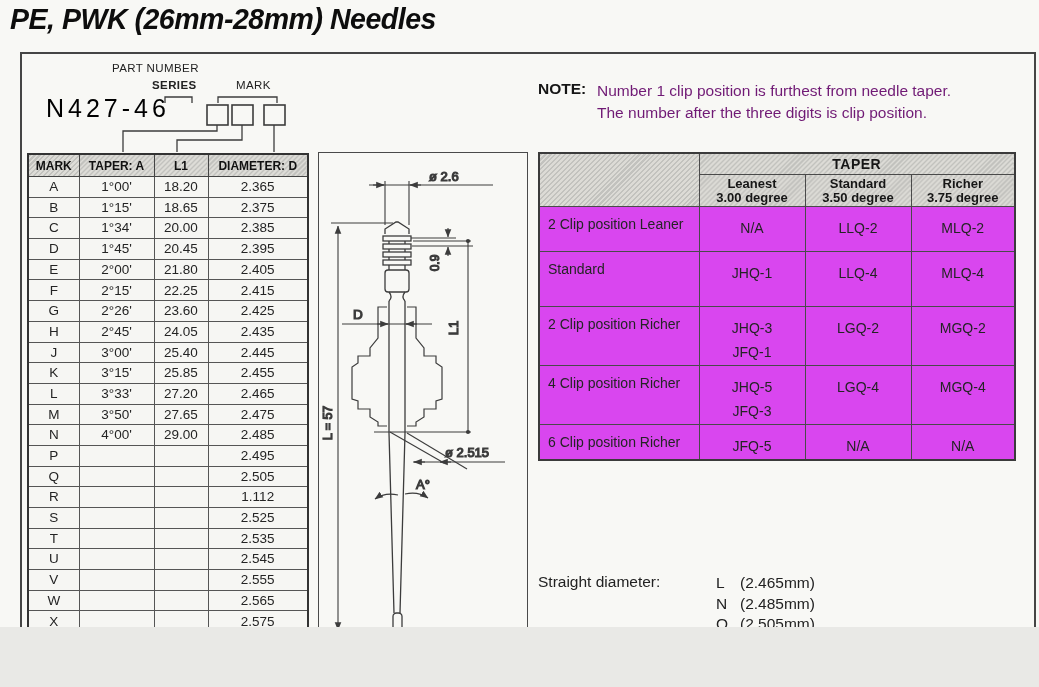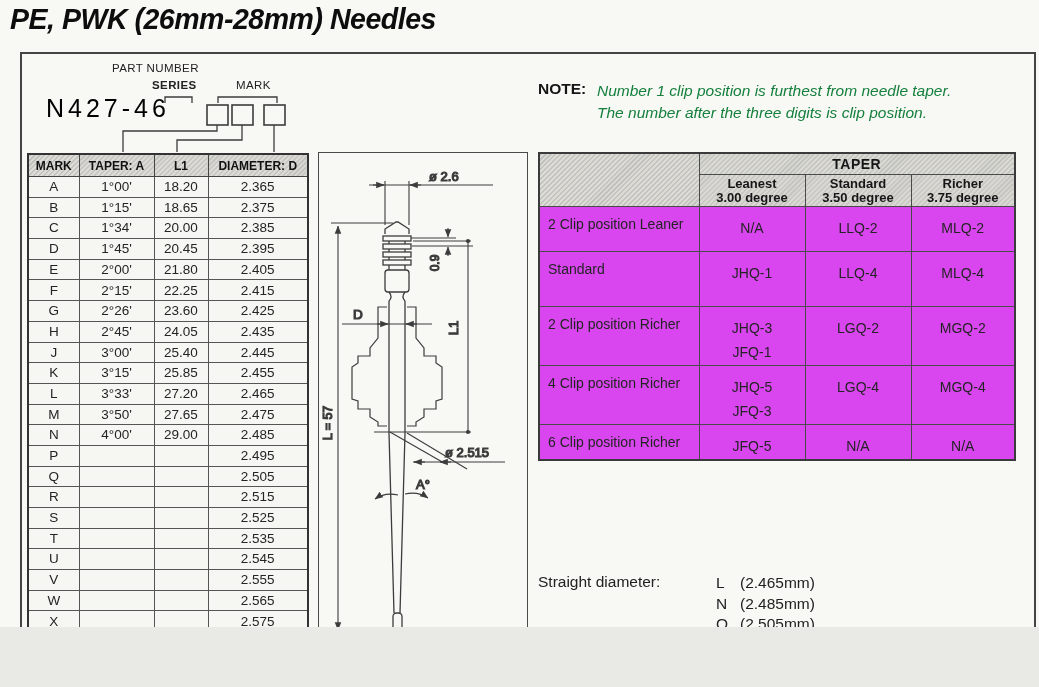--- a/index.html
+++ b/index.html
@@ -58,21 +58,21 @@
   }
   .drawing-box svg{display:block;}
   .dim-text{font-family:"Liberation Sans",sans-serif;fill:#2e2e2e;}
   
   .note-label{
     position:absolute;left:538px;top:80px;
     font-size:15.5px;font-weight:bold;color:#151515;
   }
   .note-text{
     position:absolute;left:597px;top:80px;width:430px;
-    font-size:15.5px;line-height:22px;color:#15803d;font-style:italic;
+    font-size:15.5px;line-height:22px;color:#701a75;
   }
   
   .taper-table{
     position:absolute;left:538px;top:152px;width:476px;
     border:2px solid #3b3b3b;background:#d946ef;
   }
   .taper-table th,.taper-table td{border:1px solid #4a4a4a;}
   .taper-table th{
     padding:0;font-weight:bold;color:#161616;
     background:repeating-linear-gradient(135deg,#c2c2be 0 1.5px,#dcdbd6 1.5px 3.5px);
@@ -231,21 +231,21 @@
         <tr>
           <td>Q</td>
           <td></td>
           <td></td>
           <td>2.505</td>
         </tr>
         <tr>
           <td>R</td>
           <td></td>
           <td></td>
-          <td>2.515</td>
+          <td>1.112</td>
         </tr>
         <tr>
           <td>S</td>
           <td></td>
           <td></td>
           <td>2.525</td>
         </tr>
         <tr>
           <td>T</td>
           <td></td>

